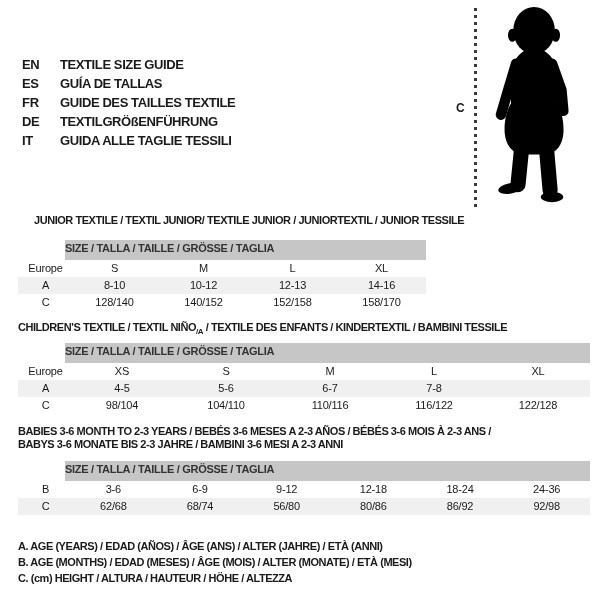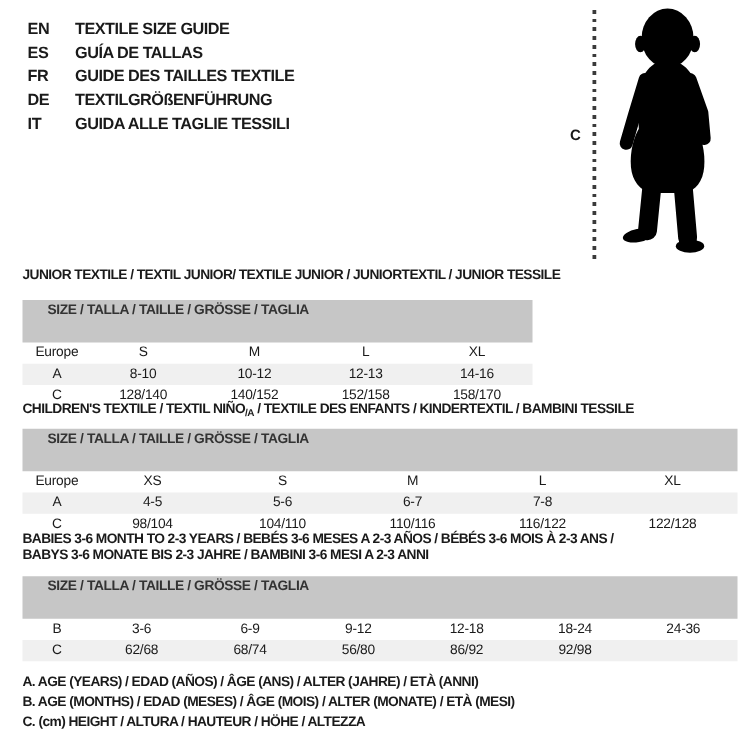--- a/index.html
+++ b/index.html
@@ -3,36 +3,36 @@
 <meta charset="utf-8">
 <style>
   html,body{margin:0;padding:0;}
   body{
     width:600px;height:600px;position:relative;background:#ffffff;
     font-family:"Liberation Sans", sans-serif;color:#1a1a1a;overflow:hidden;
   }
   
   .langs{position:absolute;left:22px;top:13px;}
   .lang-row{height:19px;line-height:19px;white-space:nowrap;}
-  .lang-code{display:inline-block;width:38px;font-weight:bold;font-size:13px;letter-spacing:-0.3px;}
+  .lang-code{display:inline-block;width:38px;font-weight:bold;font-size:13px;letter-spacing:-0.3px;margin-top:42px;}
   .lang-label{font-weight:bold;font-size:13px;letter-spacing:-0.4px;}
   
   .figure{position:absolute;left:450px;top:5px;width:145px;height:212px;}
   .height-label{position:absolute;left:6px;top:96px;font-weight:bold;font-size:12px;}
   .dash{position:absolute;left:24px;top:3px;width:3px;height:202px;
         background:repeating-linear-gradient(to bottom,#3a3a3a 0 3px,transparent 3px 7px);}
   .figure svg{position:absolute;left:33px;top:0;width:104px;height:208px;}
   
   .sec-title{position:absolute;font-weight:bold;font-size:11px;letter-spacing:-0.45px;white-space:nowrap;line-height:13px;}
   .sec-title sub{font-size:8px;}
   
   .tbl{position:absolute;left:18px;}
   .w1{width:408px;} .w2{width:572px;}
-  .size-bar{height:34px;line-height:17px;background:#c6c6c6;color:#333333;
-            font-size:11px;font-weight:bold;letter-spacing:-0.3px;padding-left:20px;box-sizing:border-box;}
+  .size-bar{height:20px;line-height:17px;background:#c6c6c6;color:#333333;
+            font-size:11px;font-weight:bold;letter-spacing:-0.3px;padding-left:0;box-sizing:border-box;margin-left:47px;}
   .trow{display:grid;height:17px;line-height:17px;font-size:11px;letter-spacing:-0.2px;}
   .row-4{grid-template-columns:52px repeat(4,1fr);}
   .row-5{grid-template-columns:52px repeat(5,1fr);}
   .row-6{grid-template-columns:52px repeat(6,1fr);}
   .stripe{background:#f0f0f0;}
   .cl{text-align:center;padding-left:3px;}
   .cc{text-align:center;}
   
   .notes{position:absolute;left:18px;top:538px;}
   .note{height:16px;line-height:16px;font-weight:bold;font-size:11px;letter-spacing:-0.45px;white-space:nowrap;}
@@ -73,21 +73,21 @@
     </g>
     <g fill="none" stroke="#000000" stroke-linecap="round" stroke-linejoin="round">
       <polyline points="35,62 26,92 19,116" stroke-width="11"></polyline>
       <polyline points="73,62 83,90 85,112" stroke-width="11"></polyline>
       <line x1="41" y1="150" x2="37" y2="190" stroke-width="16"></line>
       <line x1="67" y1="150" x2="71" y2="196" stroke-width="16"></line>
     </g>
   </svg>
 </div>
 
-<div class="sec-title" style="left:18px;top:214px;">JUNIOR TEXTILE / TEXTIL JUNIOR/ TEXTILE JUNIOR / JUNIORTEXTIL / JUNIOR TESSILE</div>
+<div class="sec-title" style="left:34px;top:214px;">JUNIOR TEXTILE / TEXTIL JUNIOR/ TEXTILE JUNIOR / JUNIORTEXTIL / JUNIOR TESSILE</div>
 <div class="tbl w1" style="top:240px;">
   <div class="size-bar">SIZE / TALLA / TAILLE / GRÖSSE / TAGLIA</div>
   <div class="trow row-4">
     <div class="cl">Europe</div>
     <div class="cc">S</div>
     <div class="cc">M</div>
     <div class="cc">L</div>
     <div class="cc">XL</div>
   </div>
   <div class="trow row-4 stripe">
@@ -149,20 +149,21 @@
     <div class="cc">9-12</div>
     <div class="cc">12-18</div>
     <div class="cc">18-24</div>
     <div class="cc">24-36</div>
   </div>
   <div class="trow row-6 stripe">
     <div class="cl">C</div>
     <div class="cc">62/68</div>
     <div class="cc">68/74</div>
     <div class="cc">56/80</div>
+    <div class="cc">80/86</div>
     <div class="cc">86/92</div>
     <div class="cc">92/98</div>
   </div>
 </div>
 
 <div class="notes">
   <div class="note">A. AGE (YEARS) / EDAD (AÑOS) / ÂGE (ANS) / ALTER (JAHRE) / ETÀ (ANNI)</div>
   <div class="note">B. AGE (MONTHS) / EDAD (MESES) / ÂGE (MOIS) / ALTER (MONATE) / ETÀ (MESI)</div>
   <div class="note">C. (cm) HEIGHT / ALTURA / HAUTEUR / HÖHE / ALTEZZA</div>
 </div>

